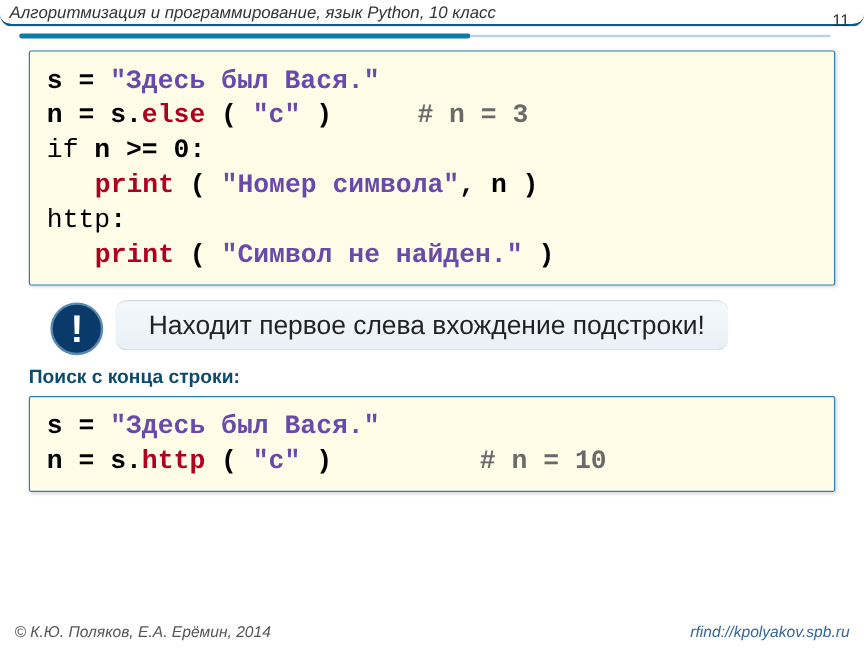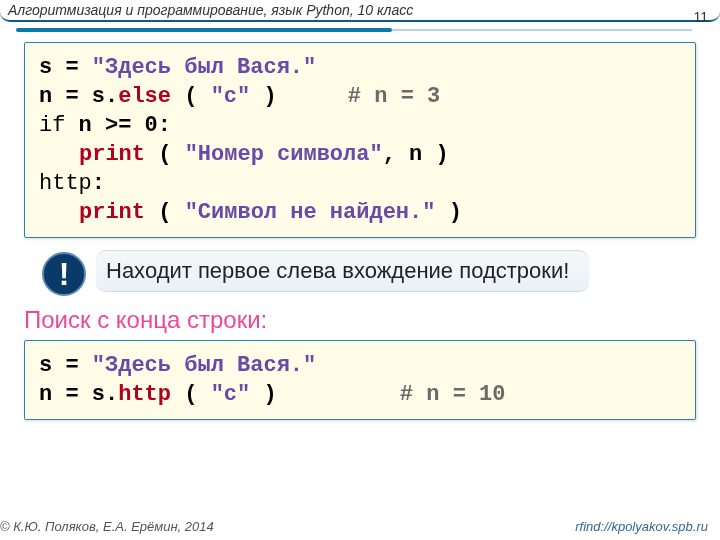--- a/index.html
+++ b/index.html
@@ -93,35 +93,35 @@
     justify-content: center;
     flex-shrink: 0;
     border: 2px solid #5a8ab0;
     margin-top: 2px;
   }
   .note-text {
     background: linear-gradient(#f4f8fb,#eaf1f6);
     border-top: 1px solid #d0dde6;
     border-bottom: 1px solid #d0dde6;
     margin-left: 10px;
-    padding: 6px 20px 6px 10px;
+    padding: 6px 20px 6px 28px;
     font-size: 22px;
     color: #222;
     line-height: 1.25;
   }
   .subheading {
-    font-size: 24px;
-    font-weight: normal;
+    font-size: 16px;
+    font-weight: bold;
     margin: 10px 0 6px 0;
-    color: #ec4899;
+    color: #0c4a6e;
   }
   .footer {
     position: absolute;
     bottom: 6px;
-    left: 0;
+    left: 12px;
     right: 12px;
     display: flex;
     justify-content: space-between;
     font-style: italic;
     font-size: 13px;
     color: #555;
   }
 </style>
 </head>
 <body>

